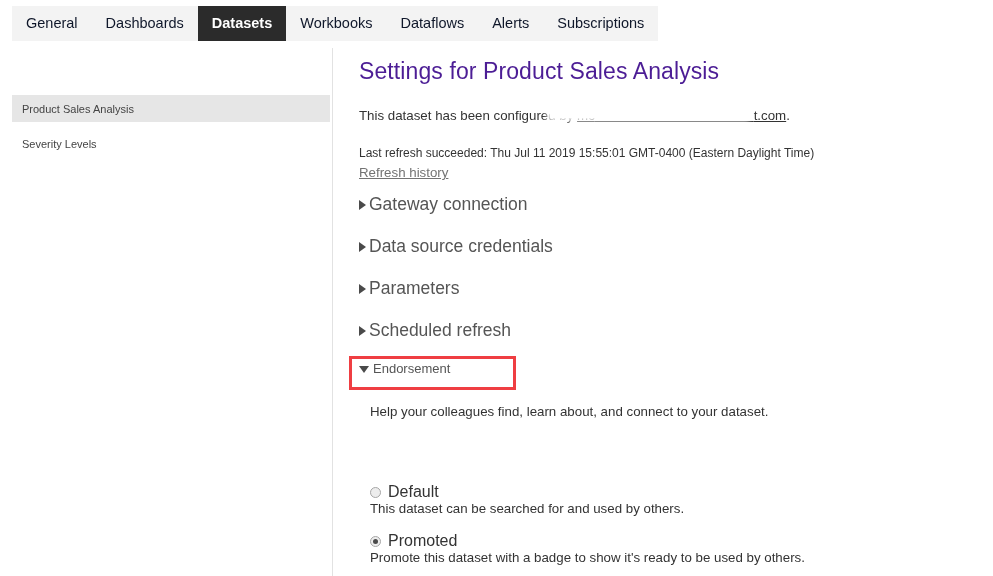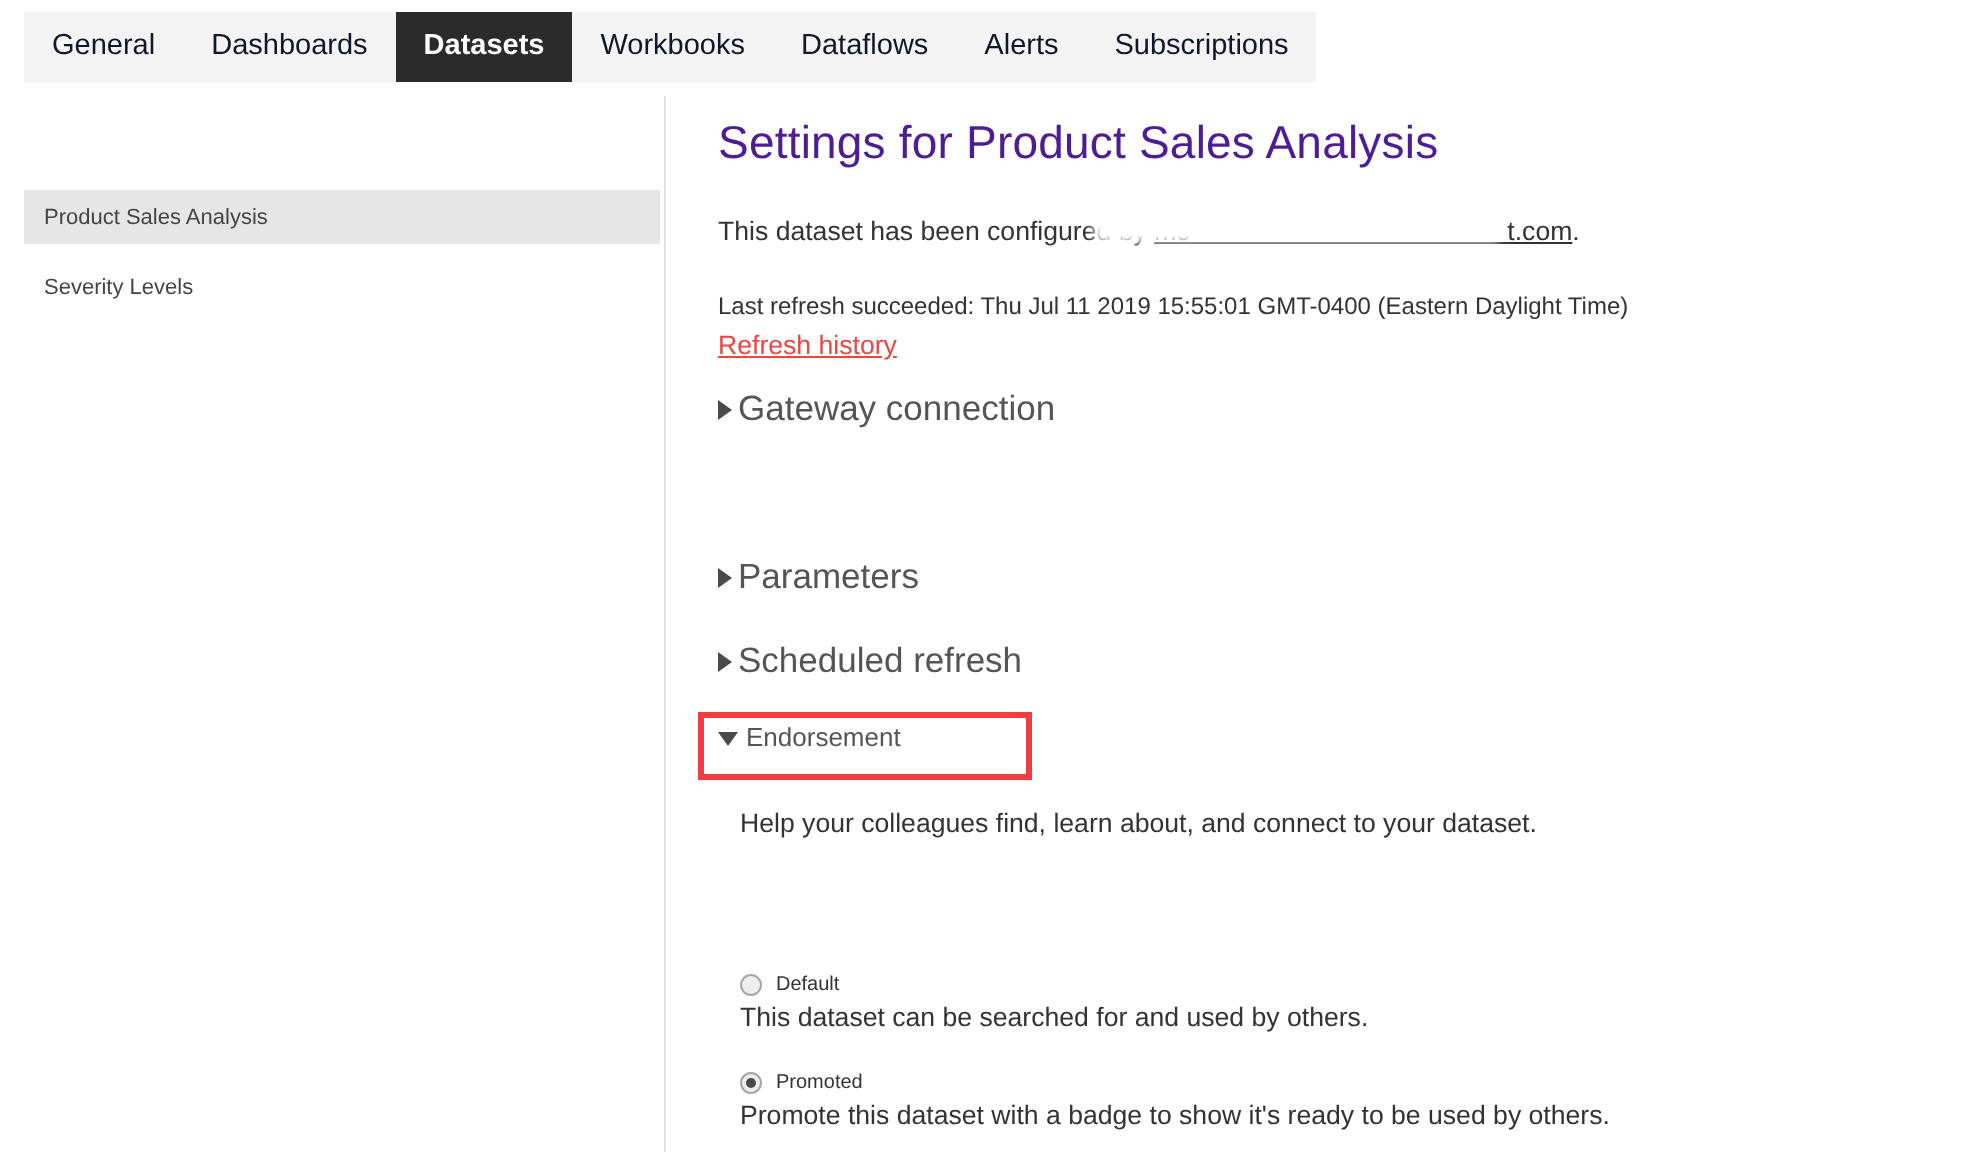--- a/index.html
+++ b/index.html
@@ -119,21 +119,21 @@
     top: 98px;
     font-size: 12px;
     color: #333333;
     white-space: nowrap;
   }
   .refresh-history {
     position: absolute;
     left: 26px;
     top: 117px;
     font-size: 13.3px;
-    color: #ef4444;
+    color: #737373;
     text-decoration: underline;
     cursor: pointer;
     white-space: nowrap;
   }
 
   
   .section {
     position: absolute;
     left: 26px;
     display: flex;
@@ -221,21 +221,21 @@
     content: "";
     position: absolute;
     left: 2px;
     top: 2px;
     width: 5px;
     height: 5px;
     border-radius: 50%;
     background: #4a4a4a;
   }
   .opt-label {
-    font-size: 10px;
+    font-size: 16px;
     color: #333333;
     white-space: nowrap;
   }
   .opt-desc {
     font-size: 13.3px;
     color: #333333;
     white-space: nowrap;
     margin-top: 1px;
   }
   .opt-1 { top: 436px; }
@@ -276,20 +276,24 @@
   </div>
   <div class="redaction"></div>
 
   <div class="refresh-line">Last refresh succeeded: Thu Jul 11 2019 15:55:01 GMT-0400 (Eastern Daylight Time)</div>
   <div class="refresh-history">Refresh history</div>
 
   <div class="section sec-1">
     <span class="tri tri-right"></span>
     <span>Gateway connection</span>
   </div>
+  <div class="section sec-2">
+    <span class="tri tri-right"></span>
+    <span>Data source credentials</span>
+  </div>
   <div class="section sec-3">
     <span class="tri tri-right"></span>
     <span>Parameters</span>
   </div>
   <div class="section sec-4">
     <span class="tri tri-right"></span>
     <span>Scheduled refresh</span>
   </div>
 
   <div class="endorsement-box"></div>

